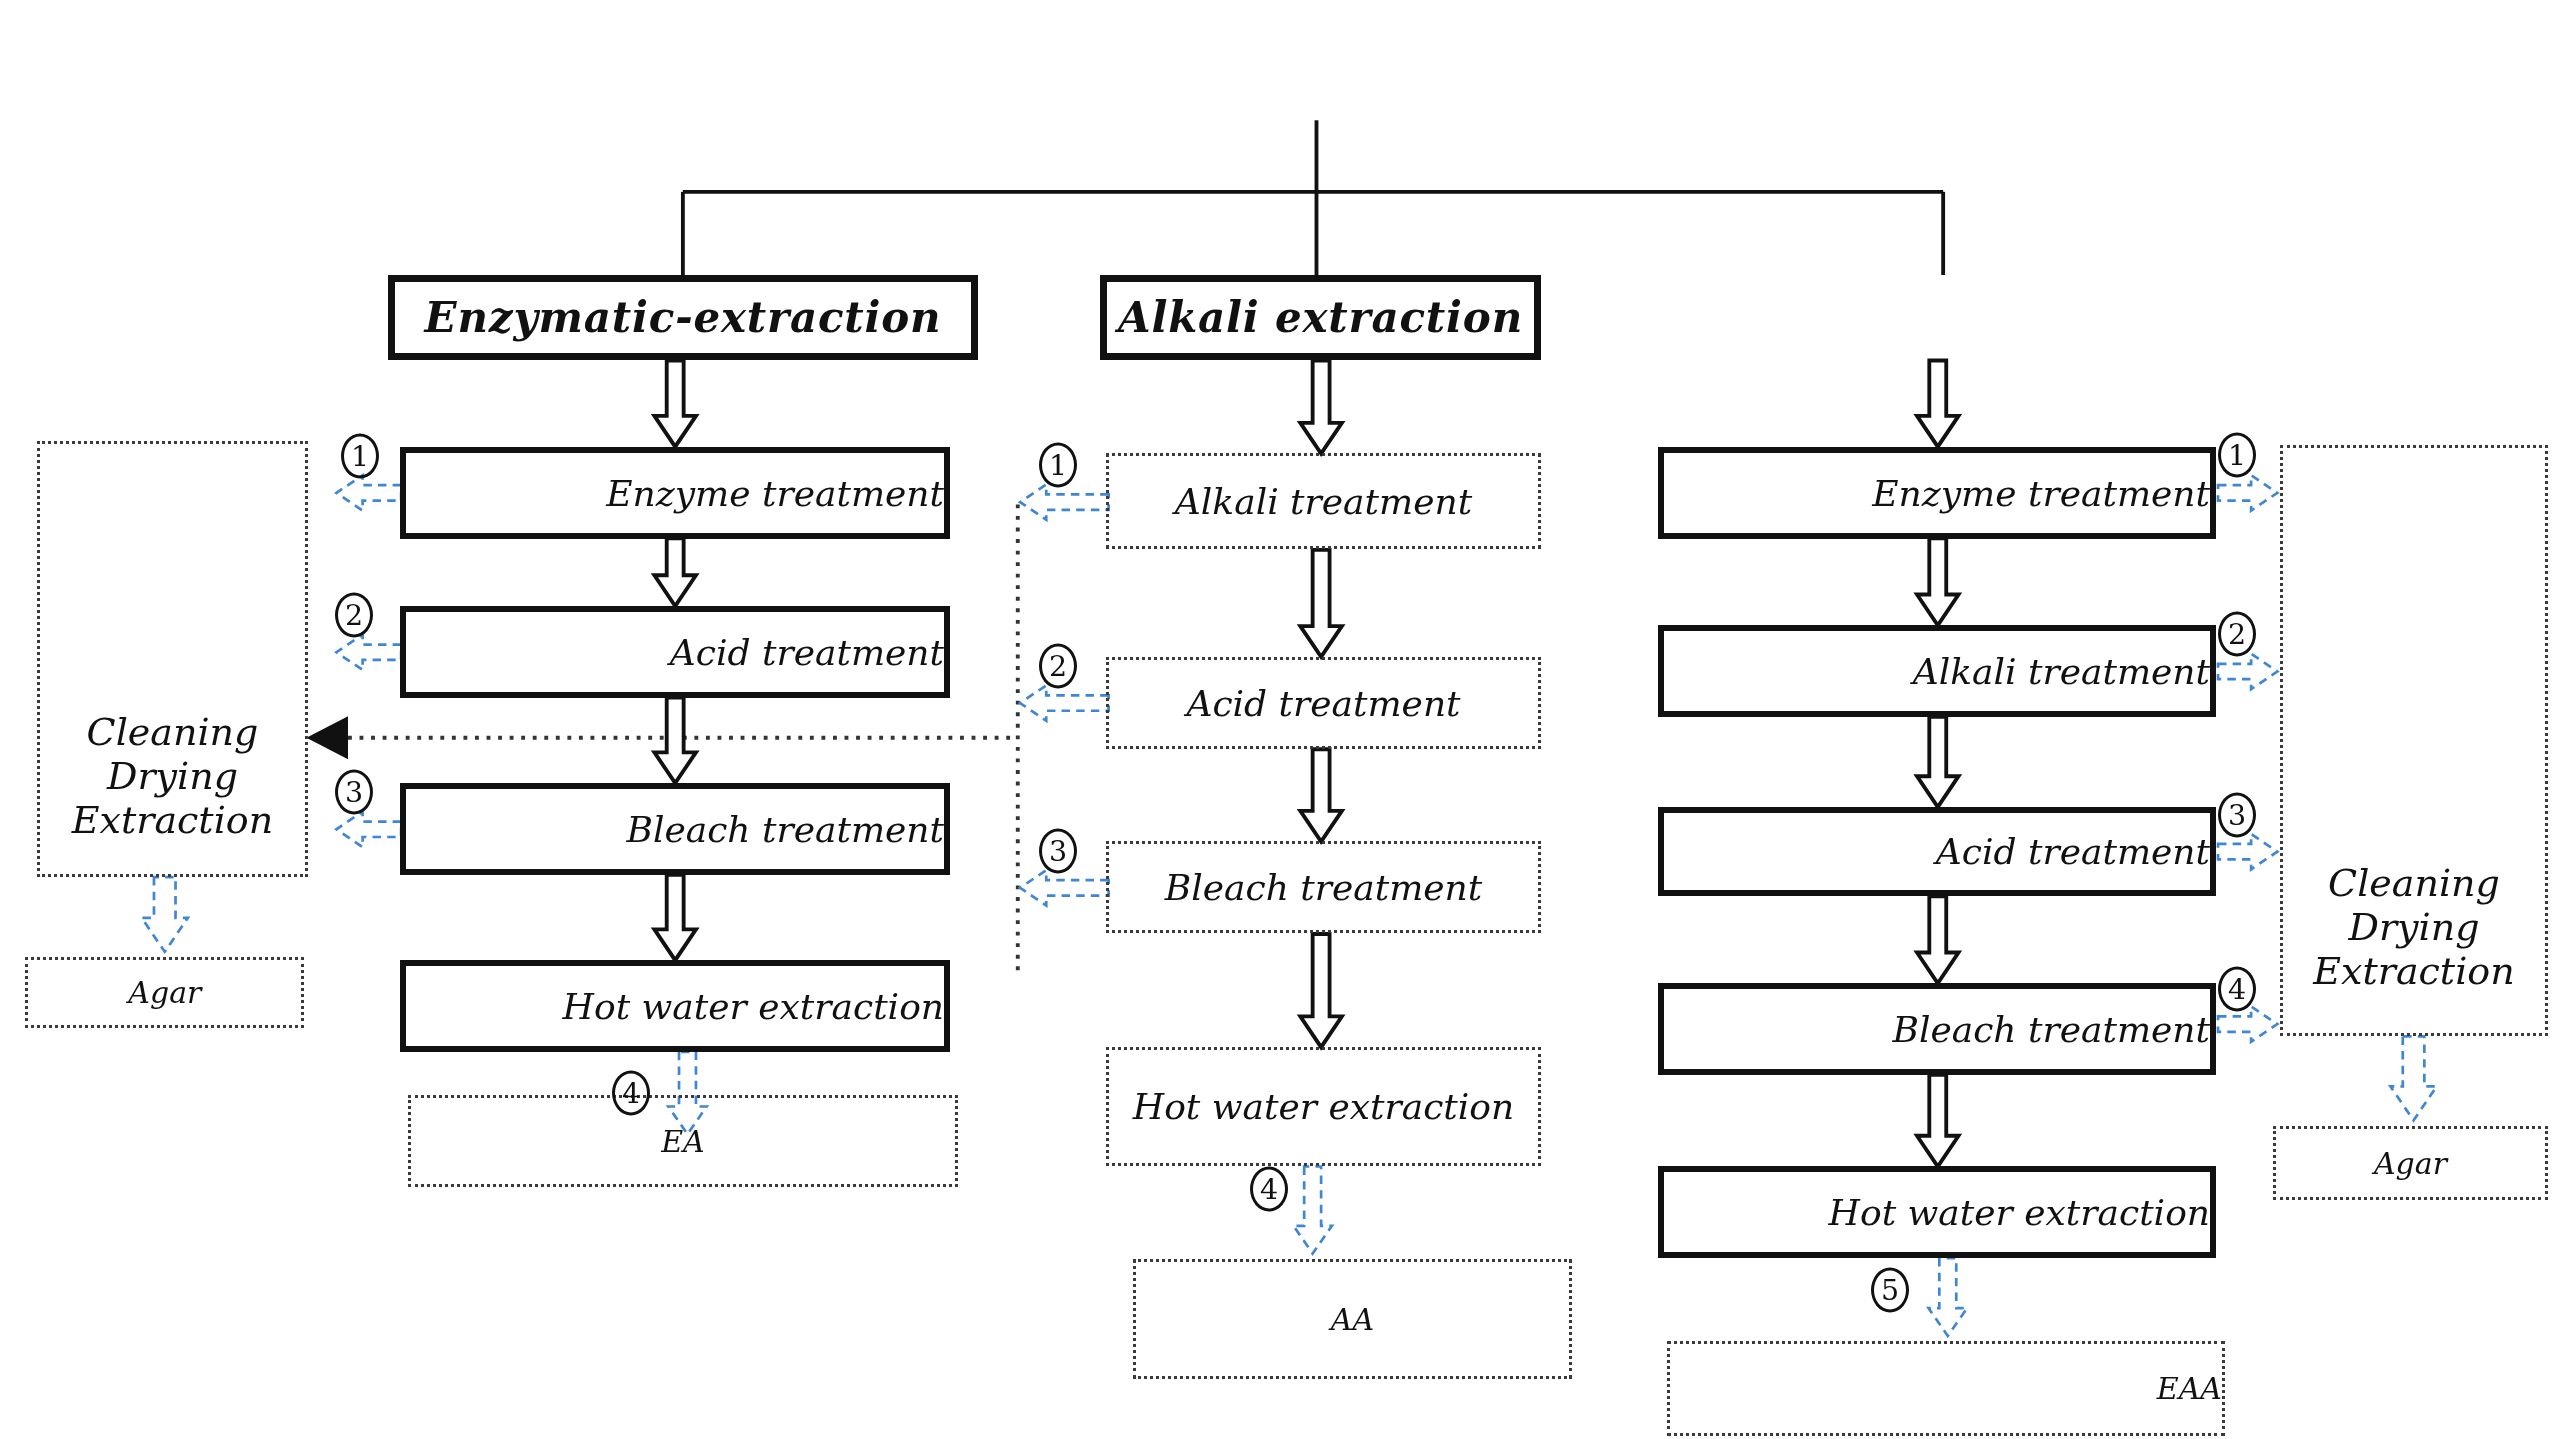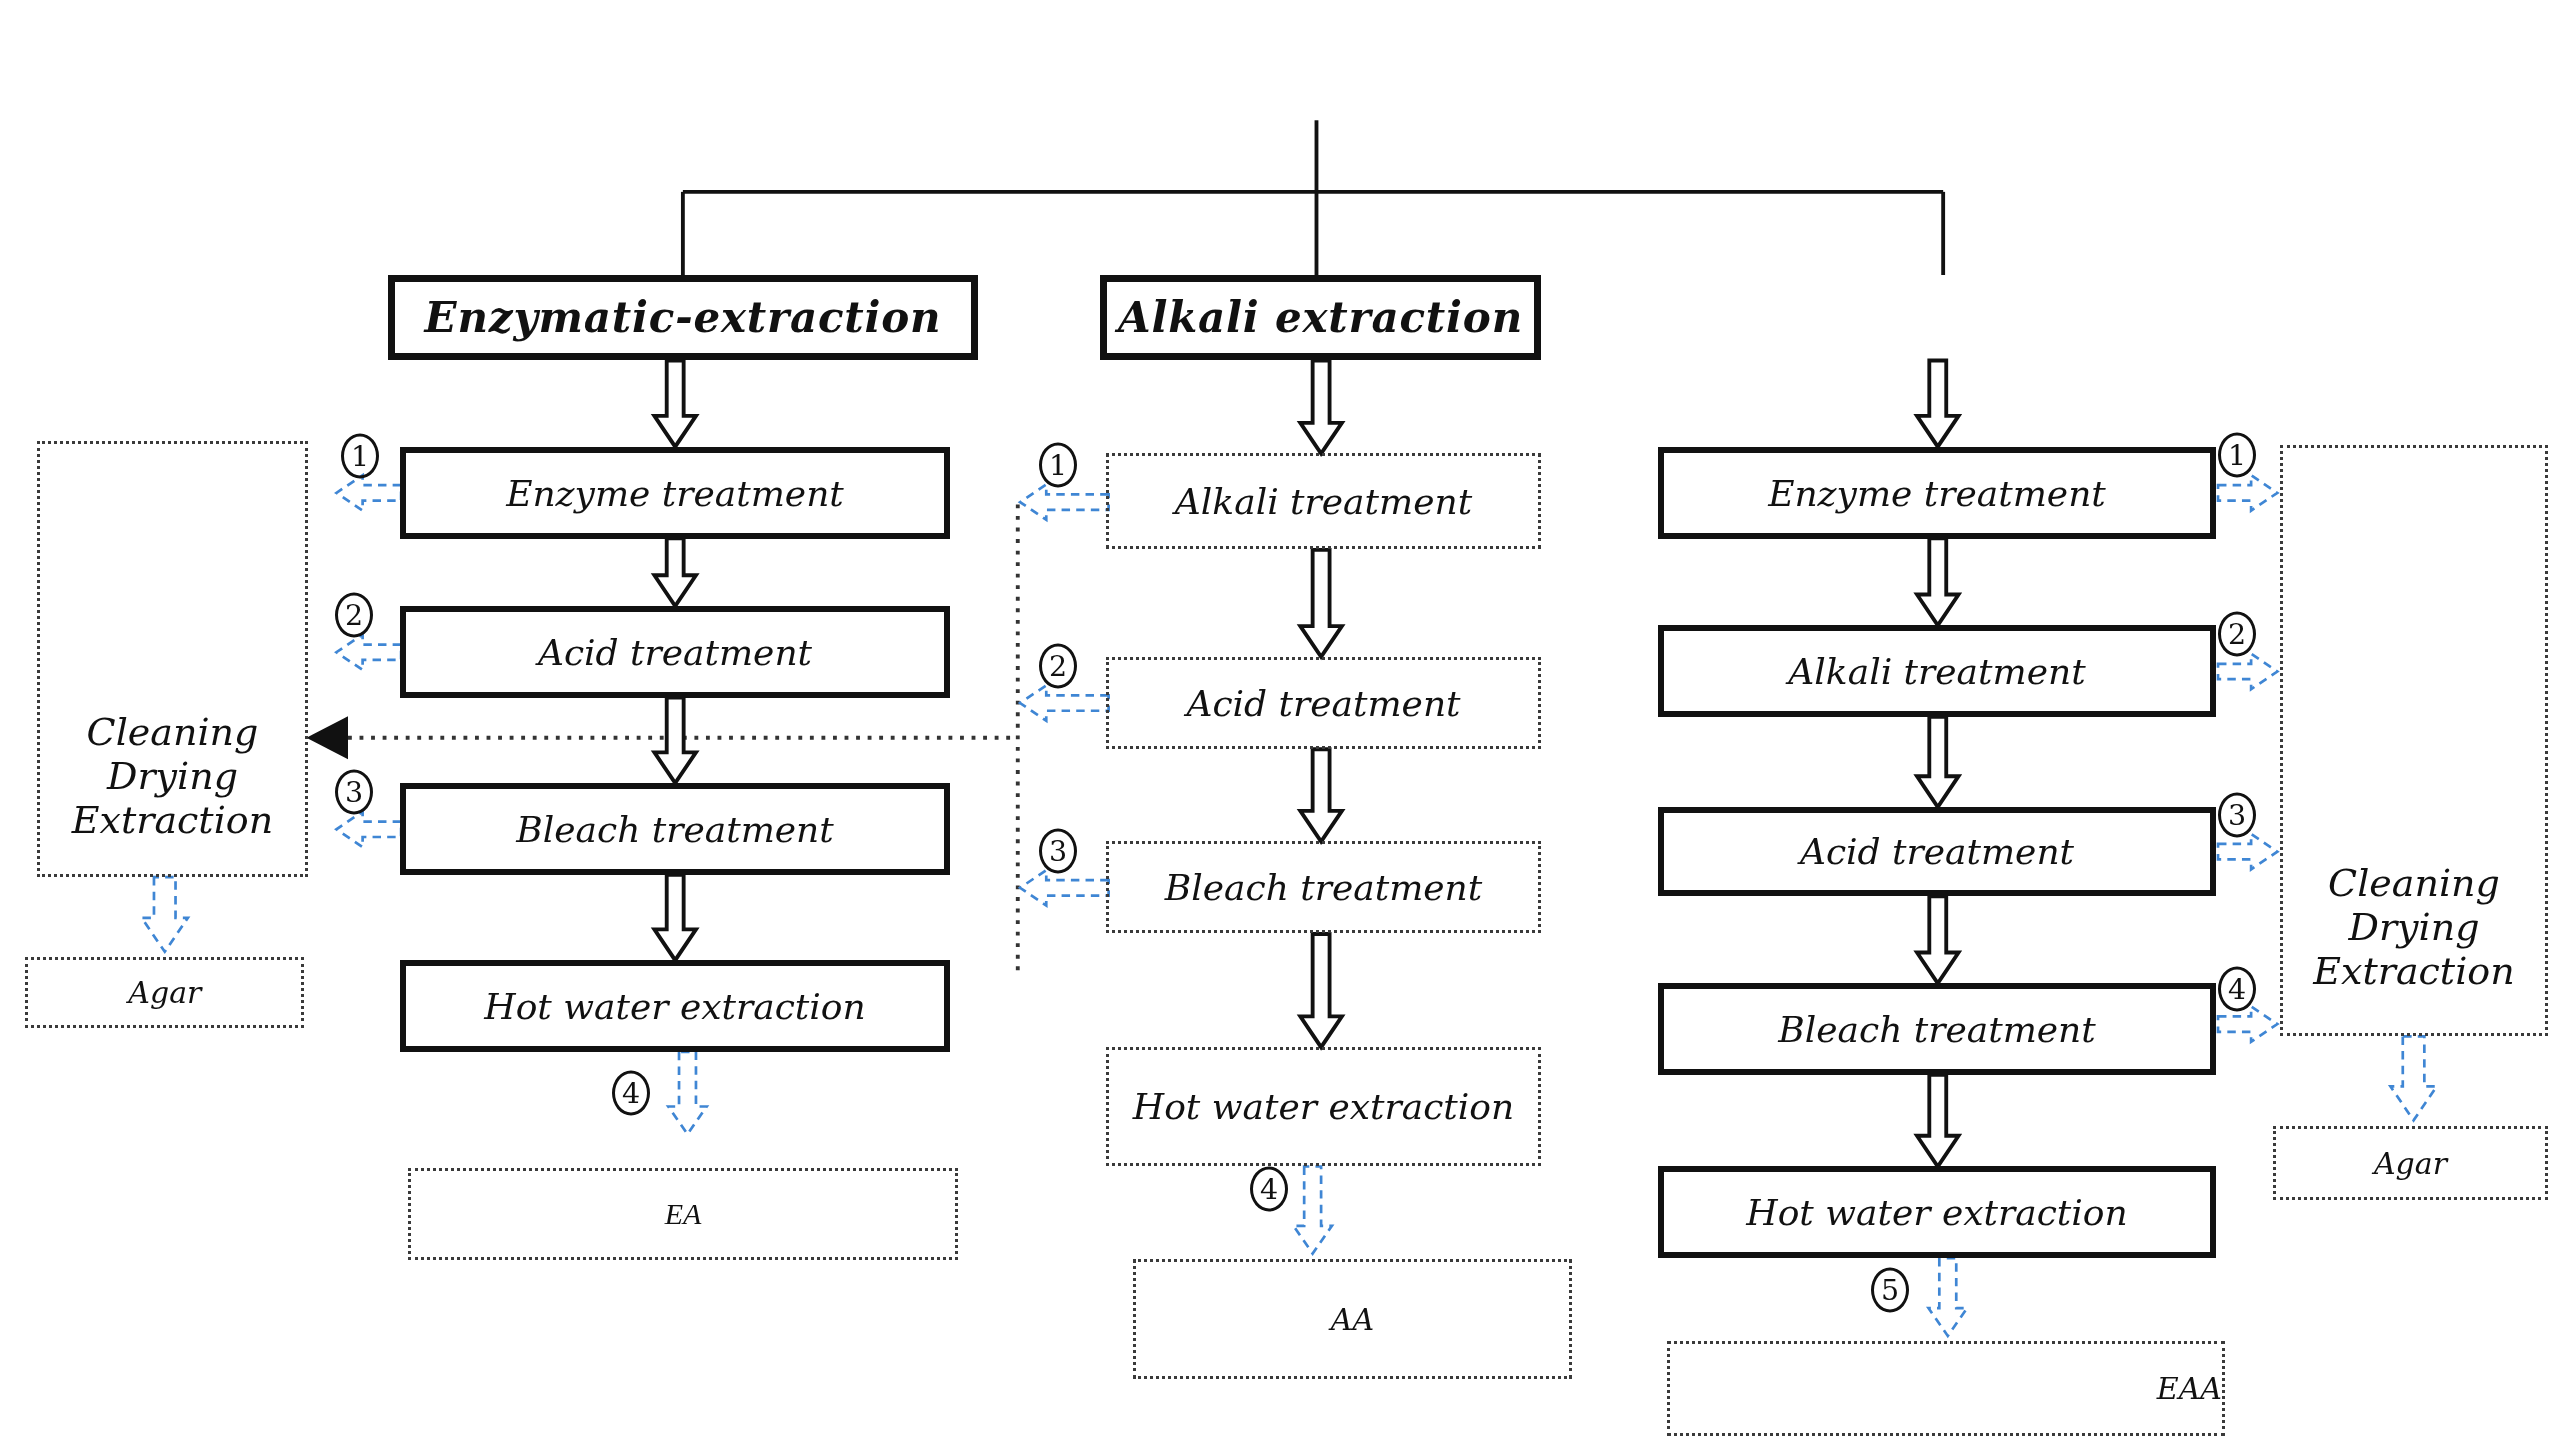--- a/index.html
+++ b/index.html
@@ -10,21 +10,21 @@
     font-family:"DejaVu Serif","Liberation Serif",serif;
     color:#111;
     overflow:hidden;
   }
   .canvas svg{position:absolute;left:0;top:0;width:2576px;height:1440px;}
   .box{
     position:absolute;
     display:flex;align-items:center;justify-content:center;
     text-align:center;box-sizing:border-box;background:#ffffff;
   }
-  .solid{border:6.2px solid #111;}
+  .solid{border:6.2px solid #111;justify-content:flex-end;}
   .thick{border:7px solid #111;}
   .dot{border:3.8px dotted #3a3a3a;background:transparent;}
   .root-label{font-style:italic;font-size:40px;}
   .hdr{font-style:italic;font-weight:bold;font-size:42px;letter-spacing:0.8px;}
   .step{font-style:italic;font-size:36px;}
   .product{font-style:italic;font-size:30px;}
   .side-panel{
     position:absolute;display:flex;flex-direction:column;
     justify-content:flex-end;align-items:center;
     box-sizing:border-box;border:3.8px dotted #3a3a3a;background:transparent;
@@ -95,21 +95,21 @@
   </div>
   <div class="box solid" style="left:400px;top:606px;width:550px;height:92px;">
     <span class="step">Acid treatment</span>
   </div>
   <div class="box solid" style="left:400px;top:783px;width:550px;height:92px;">
     <span class="step">Bleach treatment</span>
   </div>
   <div class="box solid" style="left:400px;top:960px;width:550px;height:92px;">
     <span class="step">Hot water extraction</span>
   </div>
-  <div class="box dot" style="left:408px;top:1168px;width:550px;height:92px;font-family:Liberation Serif, serif;">
+  <div class="box dot" style="left:408px;top:1095px;width:550px;height:92px;">
     <span class="product">EA</span>
   </div>
 
   <div class="box dot" style="left:1106px;top:453px;width:435px;height:96px;">
     <span class="step">Alkali treatment</span>
   </div>
   <div class="box dot" style="left:1106px;top:657px;width:435px;height:92px;">
     <span class="step">Acid treatment</span>
   </div>
   <div class="box dot" style="left:1106px;top:841px;width:435px;height:92px;">

